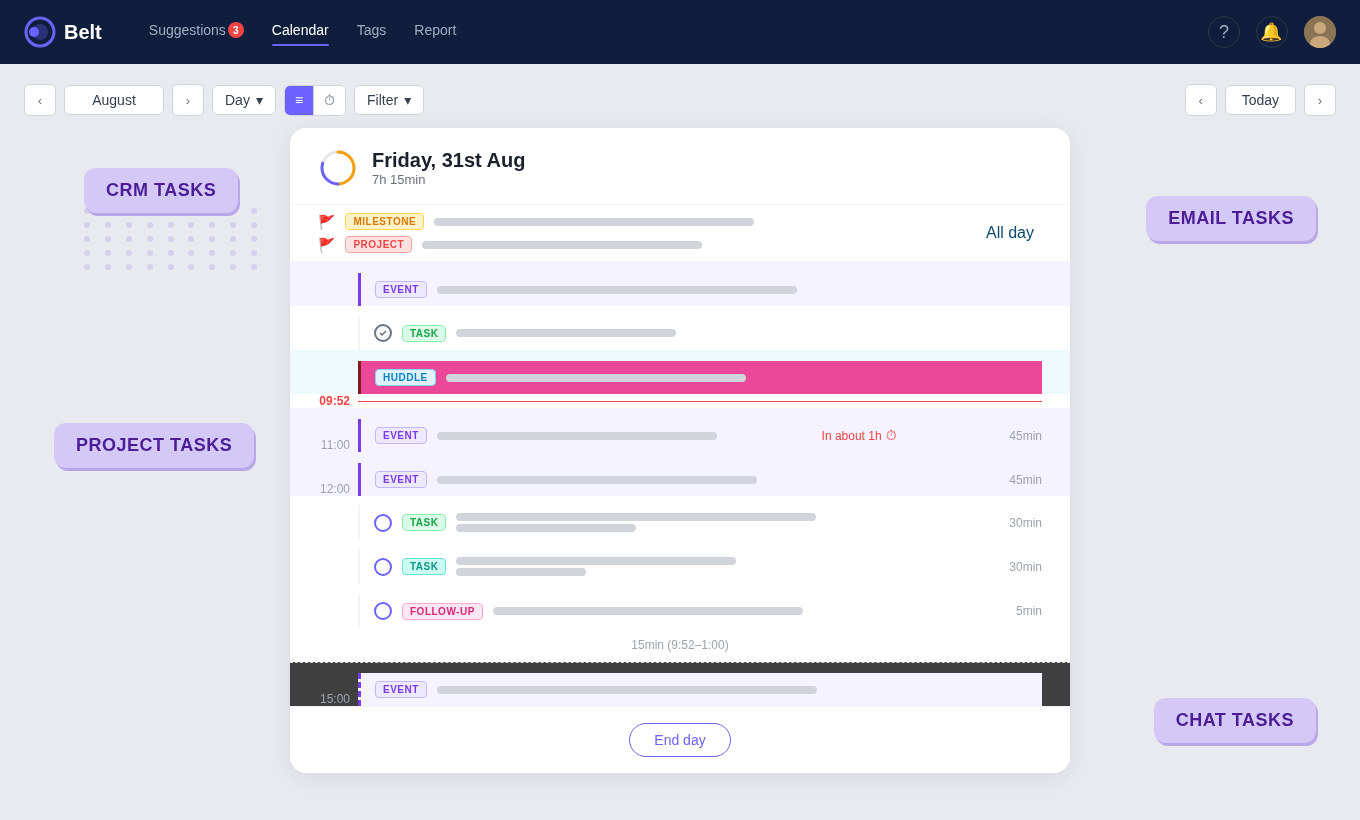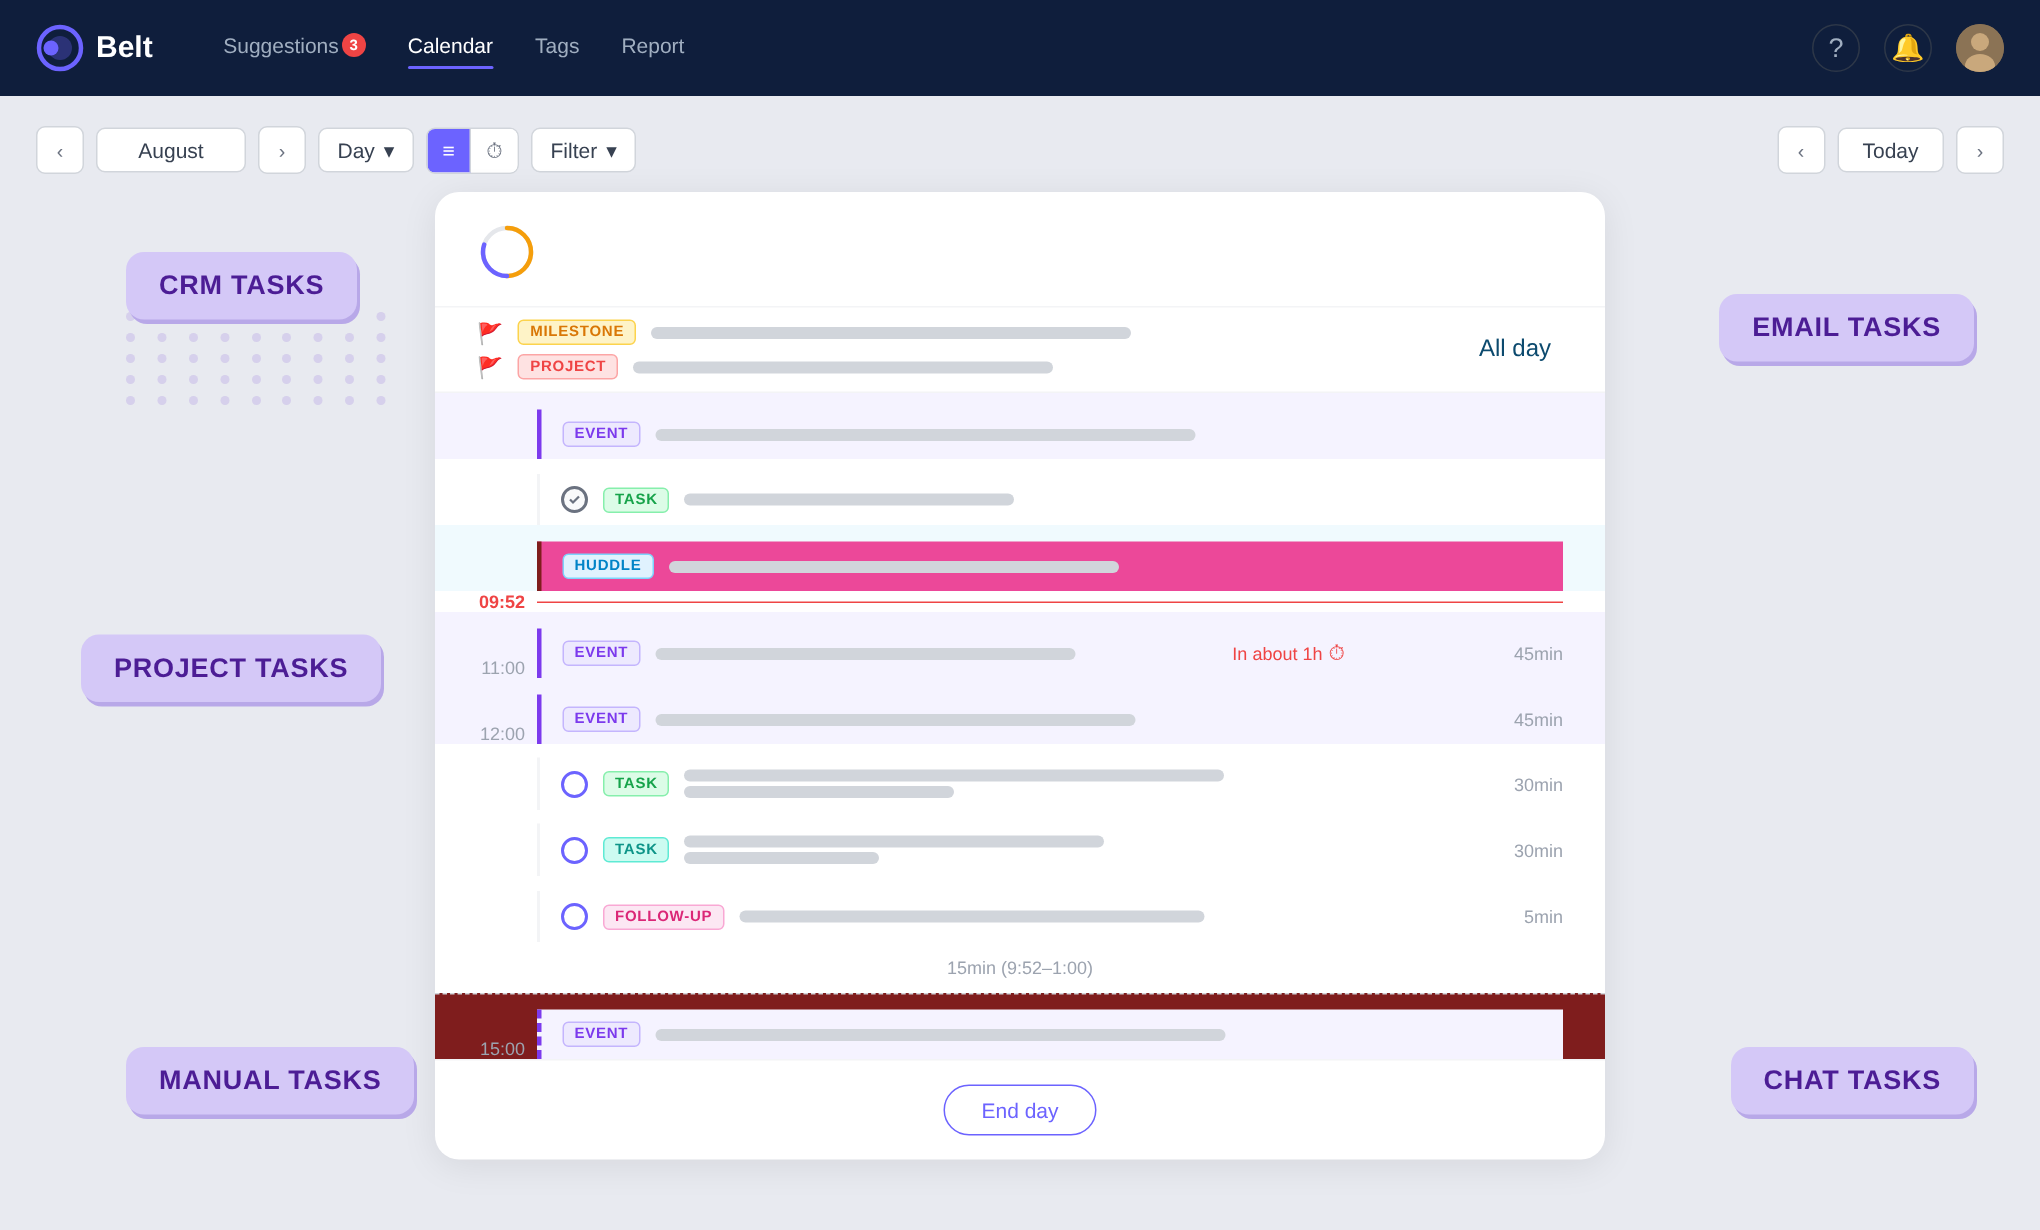--- a/index.html
+++ b/index.html
@@ -553,36 +553,37 @@
     </div>
 
     <div class="callout" style="right: 20px; top: 68px;">
       <span>EMAIL TASKS</span>
     </div>
 
     <div class="callout" style="left: 30px; top: 295px;">
       <span>PROJECT TASKS</span>
     </div>
 
-    <div class="callout" style="left: 60px; bottom: 30px;">
-      <span>MANUAL TASKS</span>
-    </div>
 
     <div class="callout" style="right: 20px; bottom: 30px;">
       <span>CHAT TASKS</span>
     </div>
 
     <div class="calendar-card">
 
       <div class="day-header">
         <svg class="day-progress-ring" viewBox="0 0 40 40">
           <circle cx="20" cy="20" r="16" fill="none" stroke="#e5e7eb" stroke-width="3"></circle>
           <circle cx="20" cy="20" r="16" fill="none" stroke="#f59e0b" stroke-width="3" stroke-dasharray="50 100" stroke-linecap="round" transform="rotate(-90 20 20)"></circle>
           <circle cx="20" cy="20" r="16" fill="none" stroke="#6c63ff" stroke-width="3" stroke-dasharray="30 100" stroke-linecap="round" transform="rotate(90 20 20)"></circle>
         </svg>
+        <div>
+          <div class="day-title">Friday, 31st Aug</div>
+          <div class="day-duration">7h 15min</div>
+        </div>
       </div>
 
       <div class="all-day-section">
         <div class="all-day-items">
           <div class="flag-row">
             <span class="flag-icon">🚩</span>
             <span class="tag-badge tag-milestone">MILESTONE</span>
             <div class="placeholder-bar" style="width:320px;"></div>
           </div>
           <div class="flag-row">
@@ -683,21 +684,21 @@
           <span class="tag-badge tag-followup">FOLLOW-UP</span>
           <div class="placeholder-bar" style="width:310px;"></div>
           <div class="duration-label">5min</div>
         </div>
       </div>
 
       <div class="break-row">
         <span>15min (9:52–1:00)</span>
       </div>
 
-      <div class="time-row" style="background:#7f1d1d; border-top:1px dashed #d1d5db;">
+      <div class="time-row" style="background:#404040; border-top:1px dashed #d1d5db;">
         <div class="time-label">15:00</div>
         <div class="time-content" style="border-left:3px dashed #7c3aed; background:#f5f3ff;">
           <span class="tag-badge tag-event">EVENT</span>
           <div class="placeholder-bar" style="width:380px;"></div>
         </div>
       </div>
 
       <div class="end-day-row">
         <button class="end-day-btn">End day</button>
       </div>

